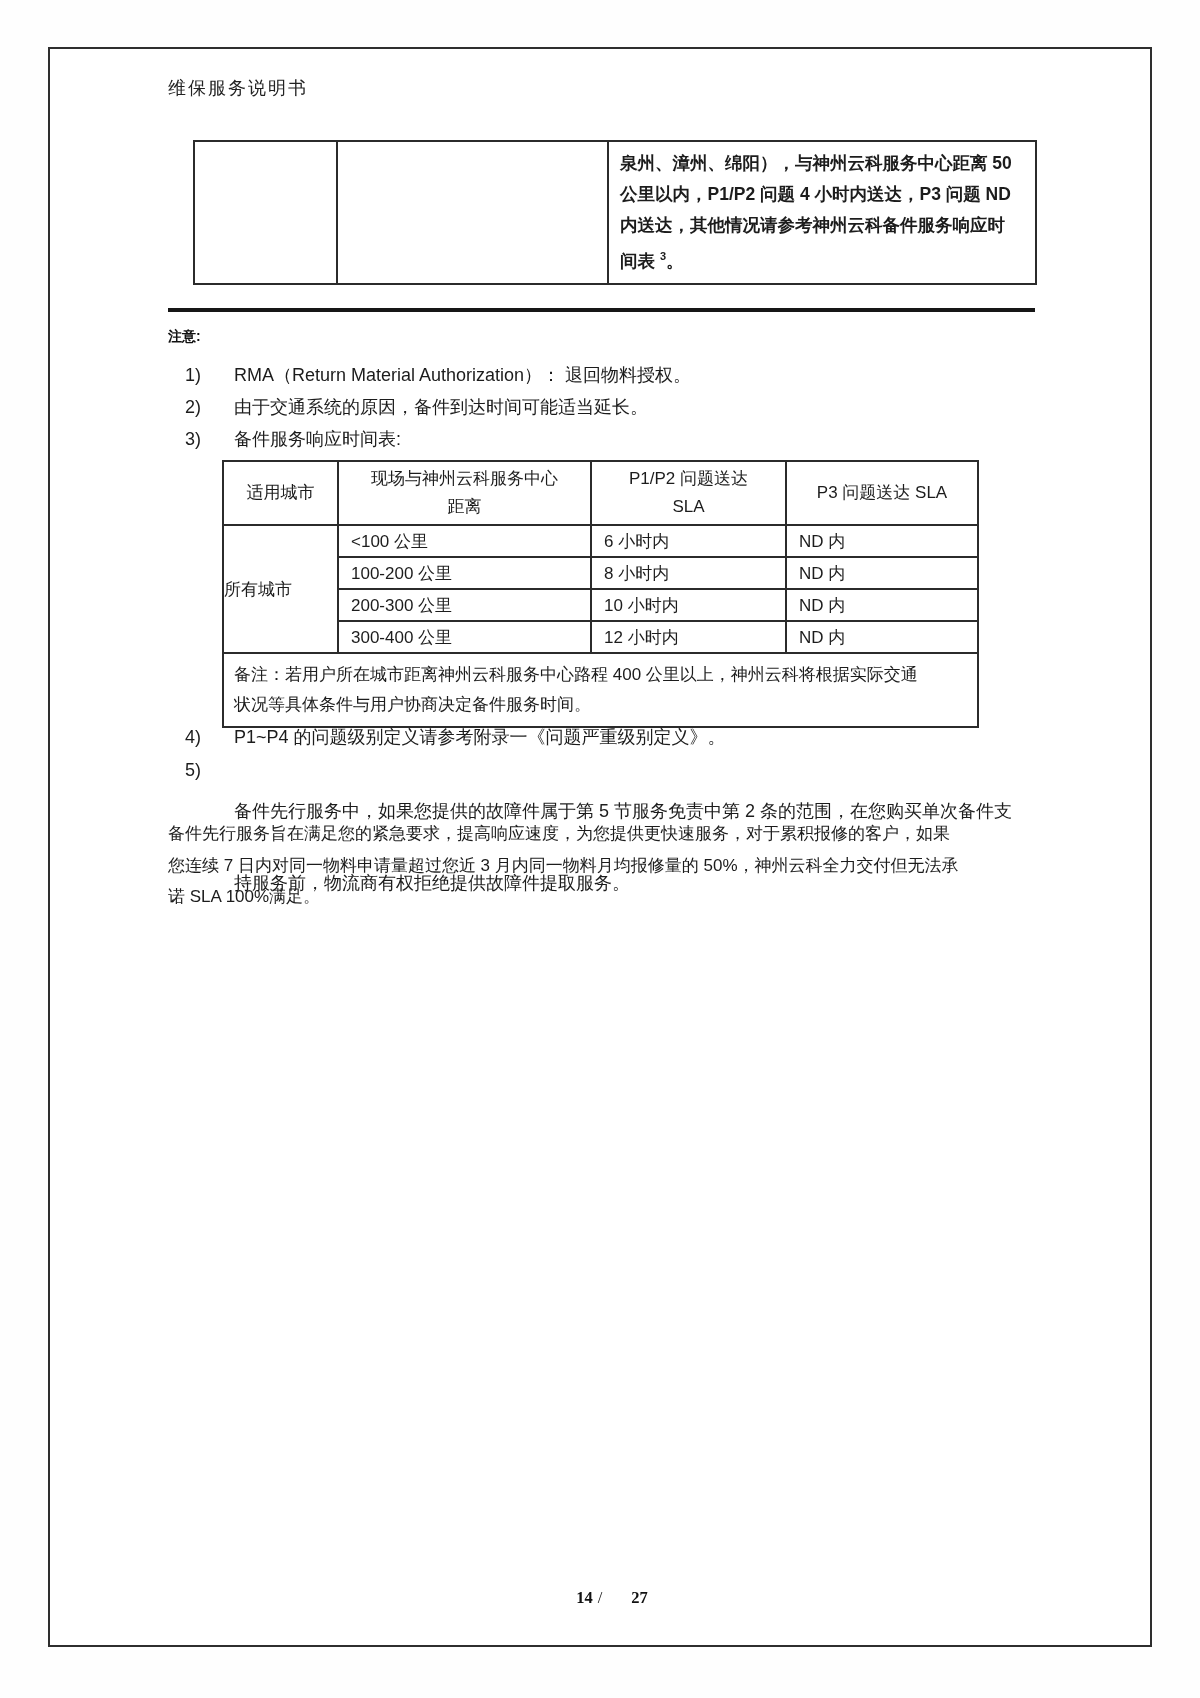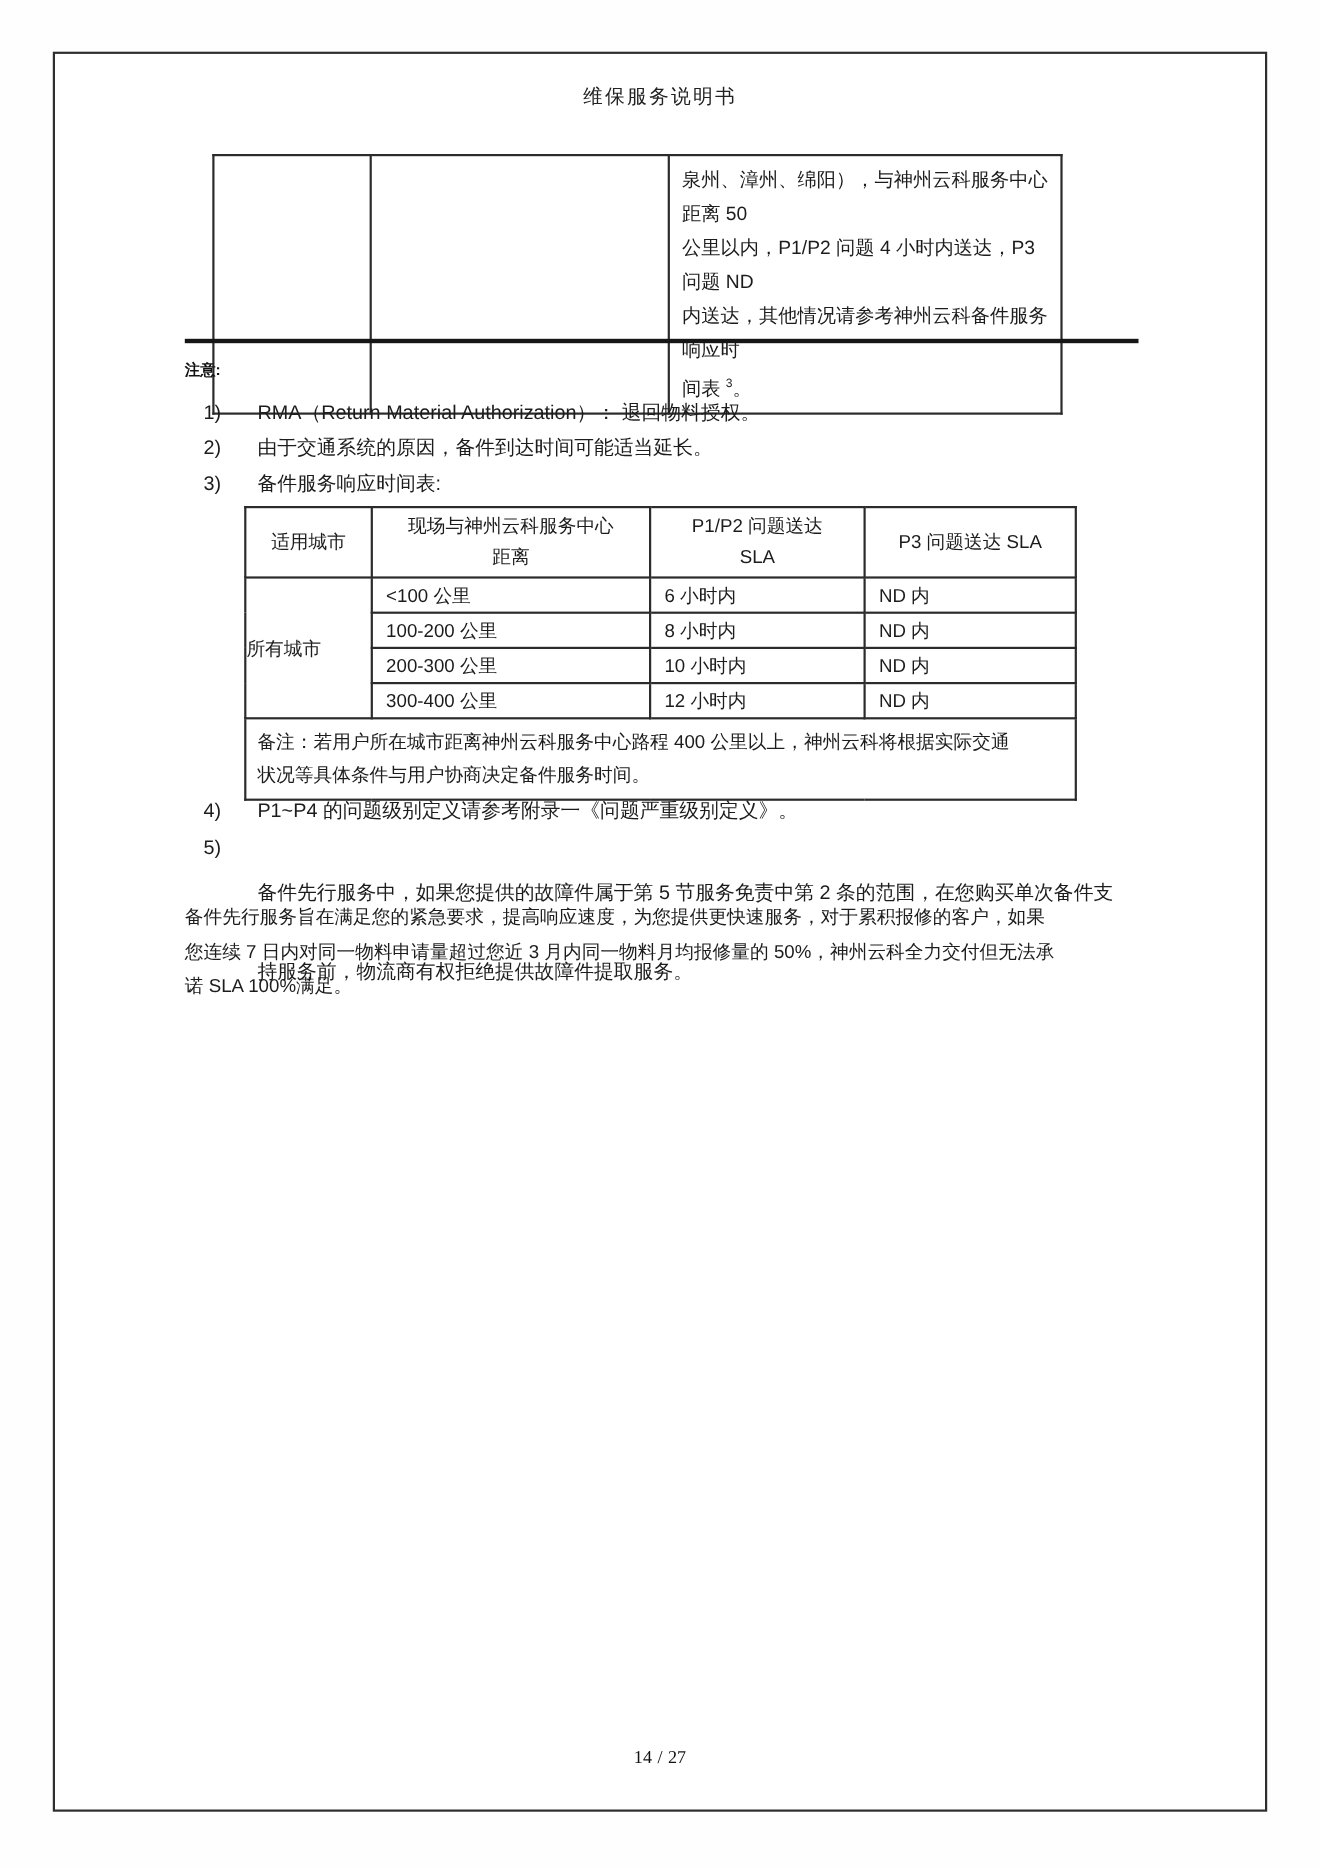--- a/index.html
+++ b/index.html
@@ -10,32 +10,32 @@
     color:#1c1c1c;
     position:relative;
   }
   .page { position:absolute; left:0; top:0; width:1200px; height:1698px; background:#fefefe; overflow:hidden; }
   .frame {
     position:absolute; left:48px; top:47px; width:1104px; height:1600px;
     border:2px solid #2e2e2e; background:#ffffff;
   }
   .header-title {
     position:absolute; left:168px; top:76px; width:864px;
-    text-align:center;
+    text-align:left;
     font-family:"Liberation Serif", serif;
     font-size:18px; letter-spacing:2px; color:#222;
   }
   table { border-collapse:collapse; }
 
   
   .top-table { position:absolute; left:193px; top:140px; table-layout:fixed; }
   .top-table td { border:2px solid #2b2b2b; vertical-align:top; background:#fff; }
   .top-table .c1 { width:143px; }
   .top-table .c2 { width:271px; }
-  .top-table .c3 { width:357px; padding:6px 8px 6px 11px; font-size:17.5px; line-height:31px; }
+  .top-table .c3 { width:428px; padding:6px 8px 6px 11px; font-size:17.5px; line-height:31px;font-weight:bold; }
   .top-table .c3 sup { font-size:11px; vertical-align:super; }
 
   .hr-thick { position:absolute; left:168px; top:308px; width:867px; height:4px; background:#161616; }
 
   .notice-heading { position:absolute; left:168px; top:328px; font-size:14px; font-weight:bold; color:#111; }
 
   .note-item { position:absolute; left:185px; display:flex; font-size:18px; line-height:23px; color:#1c1c1c; }
   .note-item .num { width:49px; flex:none; }
   .note-item .txt div { line-height:31px;margin-top:41px; }
   .ni1 { top:364px; } .ni2 { top:396px; } .ni3 { top:428px; }
@@ -50,21 +50,21 @@
   .sla-table td.left { padding-left:12px; text-align:left; }
   .sla-table td.city { text-align:left; }
   .sla-table td.note { padding:6px 10px; line-height:30px; height:auto; }
 
   .closing { position:absolute; left:168px; top:818px; width:870px; font-size:17px; line-height:31.5px; color:#1c1c1c; }
 
   .footer {
     position:absolute; left:0; top:1588px; width:1200px; text-align:center;
     font-family:"Liberation Serif", serif; font-size:16.5px; color:#111;
   }
-  .footer .num { font-weight:normal; }
+  .footer .num { font-weight:bold;margin-left:24px; }
   .footer .sep { font-weight:normal; padding:0 5px; }
 </style>
 </head>
 <body>
 
 <div class="page">
   <div class="frame"></div>
 
   <div class="header-title">维保服务说明书</div>
 

